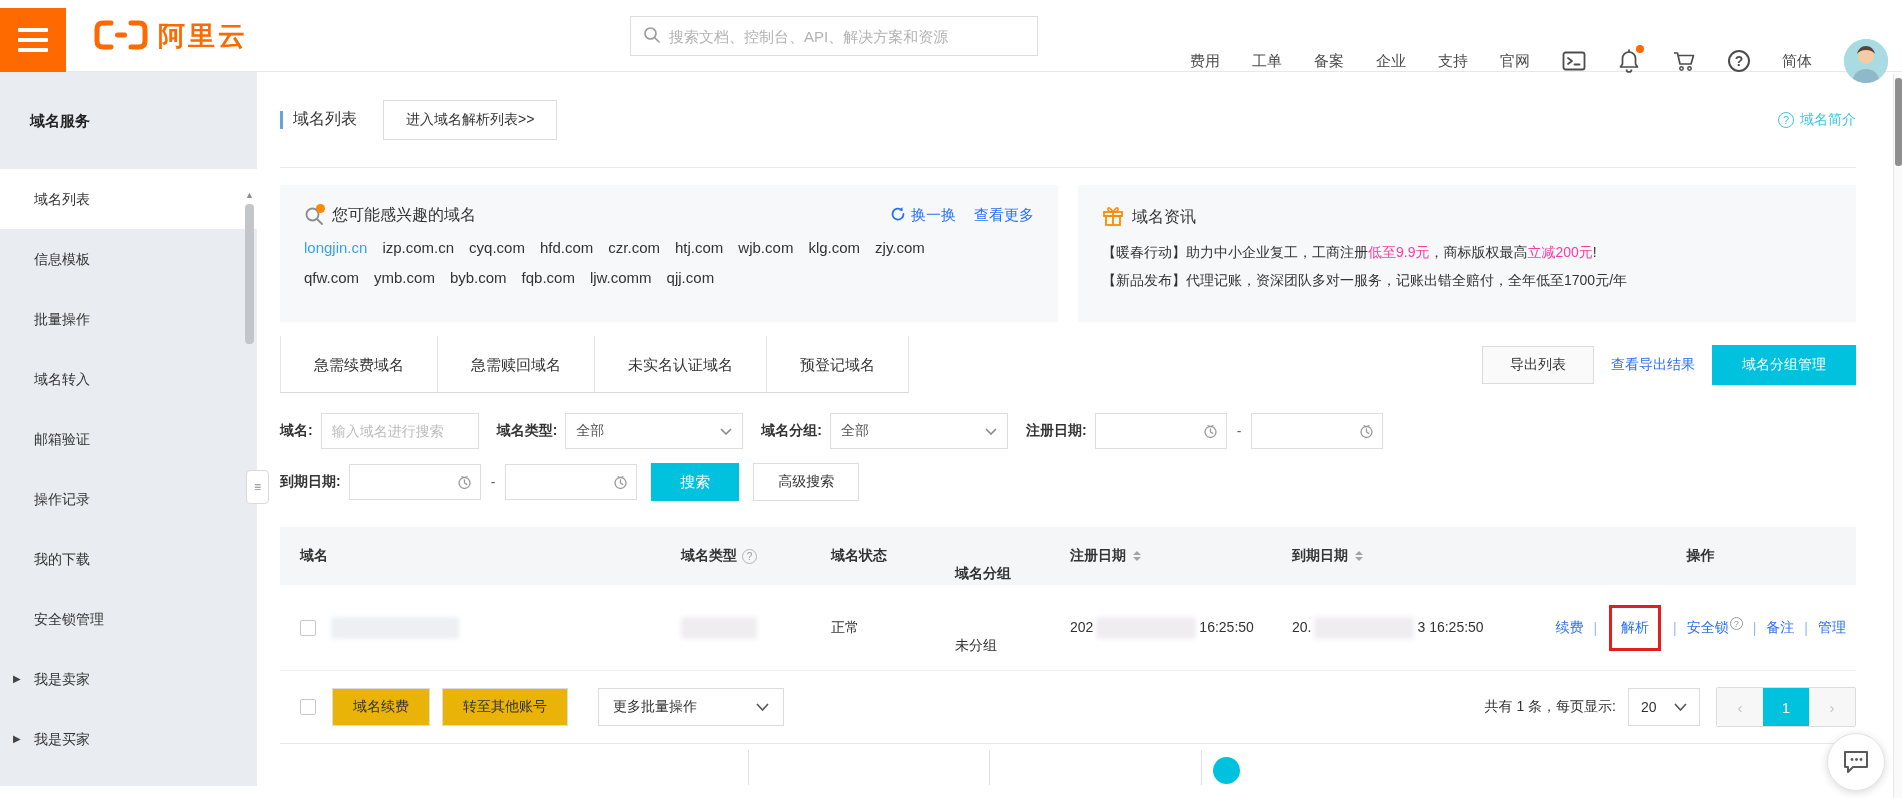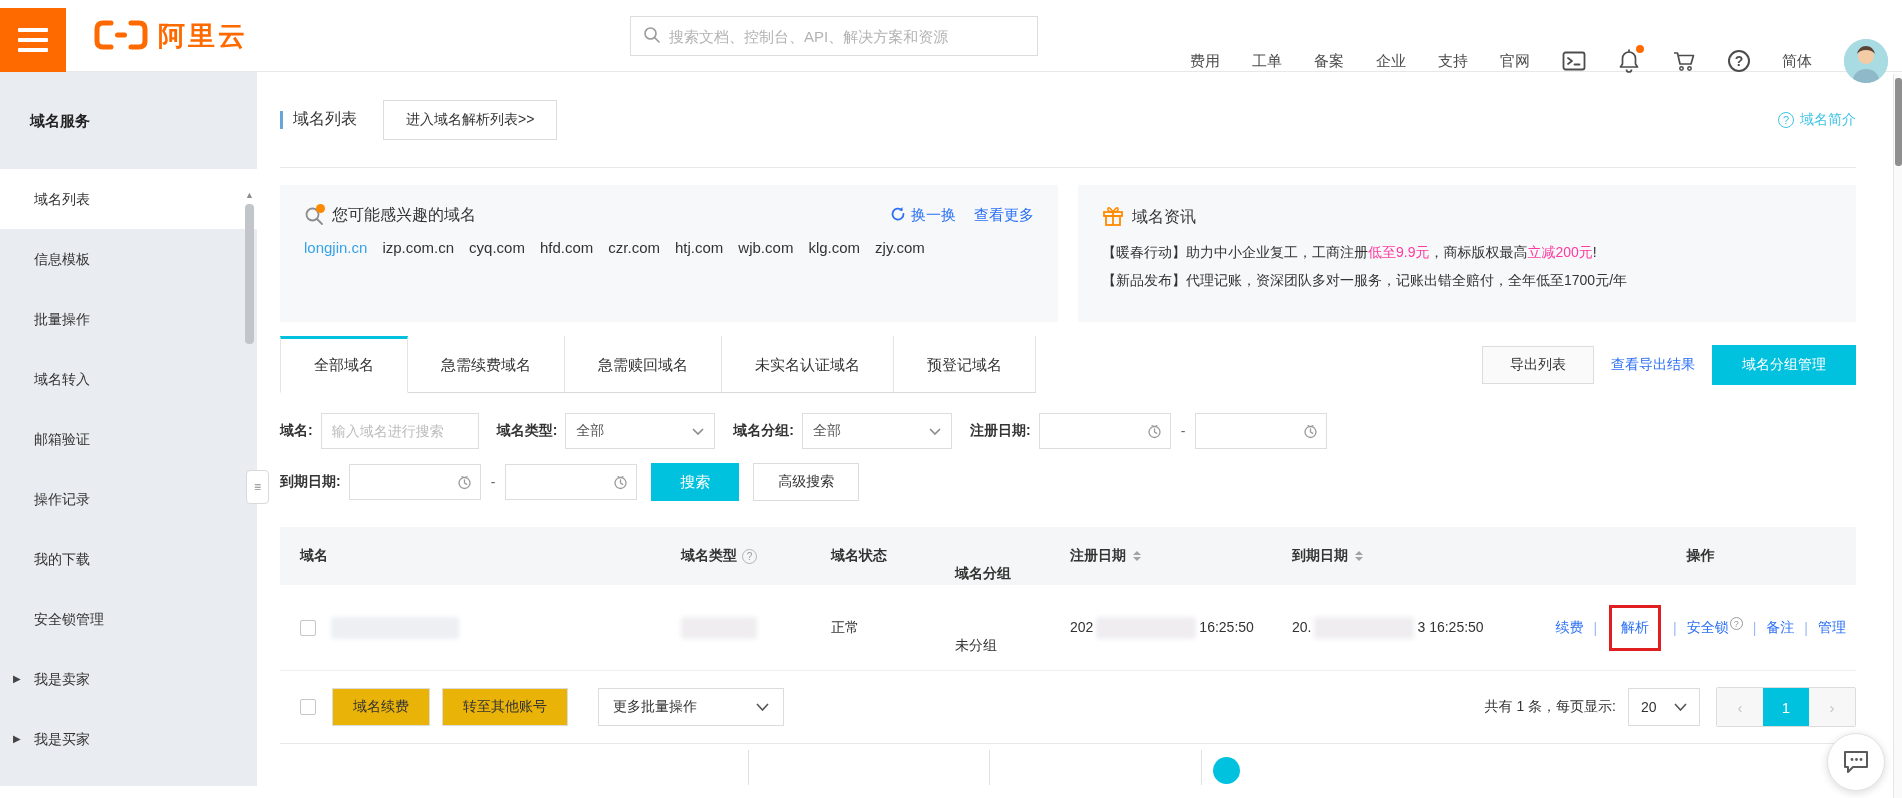--- a/index.html
+++ b/index.html
@@ -89,21 +89,21 @@
     cursor:pointer; font-family:inherit; }
 
   .filters { margin-top:20px; }
   .filter-row { display:flex; align-items:center; }
   .filter-row + .filter-row { margin-top:14px; }
   .flabel { font-weight:bold; color:#333; margin-right:8px; white-space:nowrap; }
   .fgroup { display:flex; align-items:center; margin-right:18px; }
   .text-input { width:158px; height:36px; border:1px solid #ddd; padding:0 10px; font-size:14px;
     color:#333; outline:none; font-family:inherit; background:#fff; }
   .text-input::placeholder { color:#bcbcbc; }
-  .select { width:150px; height:36px; border:1px solid #ddd; background:#fff; display:flex; align-items:center;
+  .select { width:178px; height:36px; border:1px solid #ddd; background:#fff; display:flex; align-items:center;
     justify-content:space-between; padding:0 10px; color:#555; cursor:pointer; }
   .date-input { width:132px; height:36px; border:1px solid #ddd; background:#fff; display:flex;
     align-items:center; justify-content:flex-end; padding:0 8px; cursor:text; }
   .range-sep { margin:0 10px; color:#666; }
   .search-btn { width:88px; height:38px; background:#00c1de; color:#fff; border:none; font-size:15px;
     cursor:pointer; margin-left:14px; font-family:inherit; }
   .adv-btn { height:38px; padding:0 24px; background:#fff; border:1px solid #dcdcdc; font-size:14px;
     color:#333; cursor:pointer; margin-left:14px; font-family:inherit; }
 
   .dtable { margin-top:26px; }
@@ -328,20 +328,23 @@
             <span>换一换</span>
           </span>
           <span class="plink">
               <span>查看更多</span>
             </span>
         </span>
       </div>
       <div class="domain-line">
         <span class="cyan">longjin.cn</span><span>izp.com.cn</span><span>cyq.com</span><span>hfd.com</span><span>czr.com</span><span>htj.com</span><span>wjb.com</span><span>klg.com</span><span>zjy.com</span>
       </div>
+      <div class="domain-line">
+        <span>qfw.com</span><span>ymb.com</span><span>byb.com</span><span>fqb.com</span><span>ljw.comm</span><span>qjj.com</span>
+      </div>
     </div>
 
     <div class="panel">
       <div class="panel-head">
         <span>
           <svg width="22" height="22" viewBox="0 0 22 22">
               <rect x="2" y="7" width="18" height="4" fill="none" stroke="#ff8a00" stroke-width="1.8"></rect>
               <rect x="4" y="11" width="14" height="9" fill="none" stroke="#ff8a00" stroke-width="1.8"></rect>
               <line x1="11" y1="7" x2="11" y2="20" stroke="#ff8a00" stroke-width="1.8"></line>
               <path d="M11 7 q-6 0 -5 -3.5 q1 -2.5 5 3.5 Z M11 7 q6 0 5 -3.5 q-1 -2.5 -5 3.5 Z" fill="none" stroke="#ff8a00" stroke-width="1.6"></path>
@@ -353,21 +356,20 @@
         <span>【暖春行动】助力中小企业复工，工商注册</span><span class="pink">低至9.9元</span><span>，商标版权最高</span><span class="pink">立减200元</span><span>!</span>
       </div>
       <div class="news-line">
         <span>【新品发布】代理记账，资深团队多对一服务，记账出错全赔付，全年低至1700元/年</span>
       </div>
     </div>
   </div>
 
   <div class="tabs-row">
     <div class="tabs">
-      <div class="tab active"><span>全部域名</span></div>
         <div class="tab"><span>急需续费域名</span></div>
         <div class="tab"><span>急需赎回域名</span></div>
         <div class="tab"><span>未实名认证域名</span></div>
         <div class="tab"><span>预登记域名</span></div>
     </div>
     <div class="tab-controls">
       <button class="export-btn">导出列表</button>
       <span class="view-export">查看导出结果</span>
       <button class="group-btn">域名分组管理</button>
     </div>

